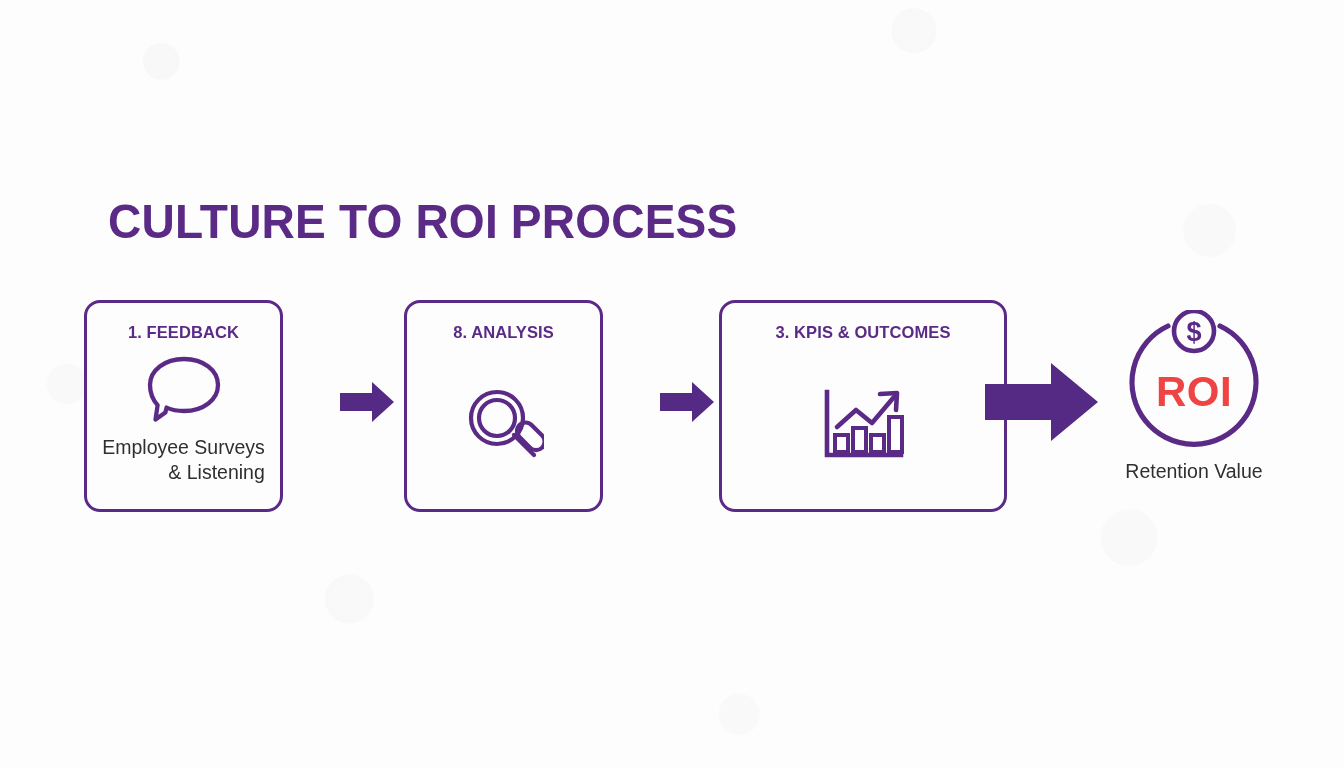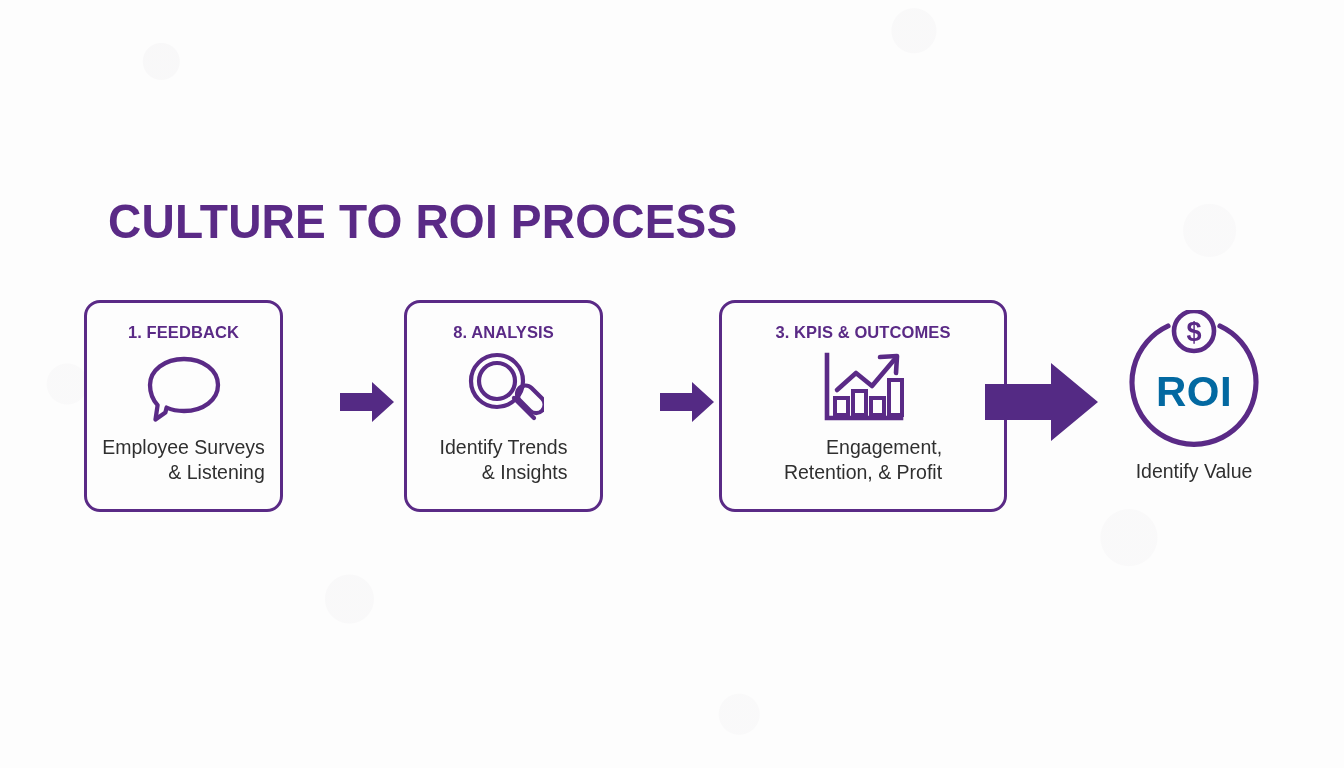--- a/index.html
+++ b/index.html
@@ -123,21 +123,21 @@
     color: #2f2f2f;
   }
   .roi-label {
     position: absolute;
     left: 0;
     top: 58px;
     width: 172px;
     text-align: center;
     font-size: 42px;
     font-weight: bold;
-    color: #0369a1;
+    color: #ef4444;
     letter-spacing: 0.5px;
     font-family: "Liberation Sans Narrow", "Liberation Sans", sans-serif;
   }
 </style>
 </head>
 <body>
 
 <div class="texture"></div>
 
 <h1 class="page-title">CULTURE TO ROI PROCESS</h1>
@@ -163,22 +163,20 @@
 <div class="card" id="card-2">
   <div class="card-heading">8. ANALYSIS</div>
   <div class="card-icon">
     <svg width="80" height="78" viewBox="0 0 80 78" fill="none" aria-hidden="true">
       <circle cx="33" cy="31" r="26" stroke="#5a2a86" stroke-width="4.2"></circle>
       <circle cx="33" cy="31" r="18" stroke="#5a2a86" stroke-width="4.2"></circle>
       <path d="M50 48 L70 68" stroke="#5a2a86" stroke-width="4.2" stroke-linecap="round"></path>
       <rect x="49.5" y="44" width="17" height="32" rx="8.5" transform="rotate(-45 49.5 44)" stroke="#5a2a86" stroke-width="4.2" fill="none"></rect>
     </svg>
   </div>
-  <div class="card-desc">Identify Trends
-&amp; Insights</div>
 </div>
 
 <div class="arrow-sm" id="arrow-2">
   <svg width="54" height="42" viewBox="0 0 54 42" aria-hidden="true">
     <path d="M0 12 L32 12 L32 1 L54 21 L32 41 L32 30 L0 30 Z" fill="#542A84"></path>
   </svg>
 </div>
 
 <div class="card" id="card-3">
   <div class="card-heading">3. KPIS &amp; OUTCOMES</div>
@@ -186,33 +184,31 @@
     <svg width="90" height="74" viewBox="0 0 90 74" fill="none" aria-hidden="true">
       <path d="M9 3 L9 66 L83 66" stroke="#5a2a86" stroke-width="4.6" stroke-linecap="square"></path>
       <rect x="17" y="46" width="13" height="17" stroke="#5a2a86" stroke-width="4" fill="none"></rect>
       <rect x="35" y="39" width="13" height="24" stroke="#5a2a86" stroke-width="4" fill="none"></rect>
       <rect x="53" y="46" width="13" height="17" stroke="#5a2a86" stroke-width="4" fill="none"></rect>
       <rect x="71" y="28" width="13" height="35" stroke="#5a2a86" stroke-width="4" fill="none"></rect>
       <path d="M19 38 L38 21 L54 34 L76 8" stroke="#5a2a86" stroke-width="4.6" stroke-linecap="round" stroke-linejoin="round" fill="none"></path>
       <path d="M62 5 L79 4 L78 21" stroke="#5a2a86" stroke-width="4.6" stroke-linecap="round" stroke-linejoin="round" fill="none"></path>
     </svg>
   </div>
-  <div class="card-desc">Engagement,
-Retention, &amp; Profit</div>
 </div>
 
 <div class="arrow-lg">
   <svg width="113" height="80" viewBox="0 0 113 80" aria-hidden="true">
     <path d="M0 22 L66 22 L66 1 L113 40 L66 79 L66 58 L0 58 Z" fill="#542A84"></path>
   </svg>
 </div>
 
 <div class="roi-block">
   <svg class="roi-svg" width="172" height="145" viewBox="0 0 172 145" fill="none" aria-hidden="true">
 
     <path d="M60 16 A62 62 0 1 0 112 16" stroke="#5a2a86" stroke-width="5.2" stroke-linecap="round" fill="none"></path>
 
     <circle cx="86" cy="21" r="20" stroke="#5a2a86" stroke-width="4.6" fill="#fdfdfd"></circle>
     <text x="86" y="31" text-anchor="middle" font-family="Liberation Sans, sans-serif" font-size="27" font-weight="bold" fill="#5a2a86">$</text>
   </svg>
   <div class="roi-label">ROI</div>
-  <div class="roi-caption">Identify Value</div>
+  <div class="roi-caption">Retention Value</div>
 </div>
 
 </body></html>

